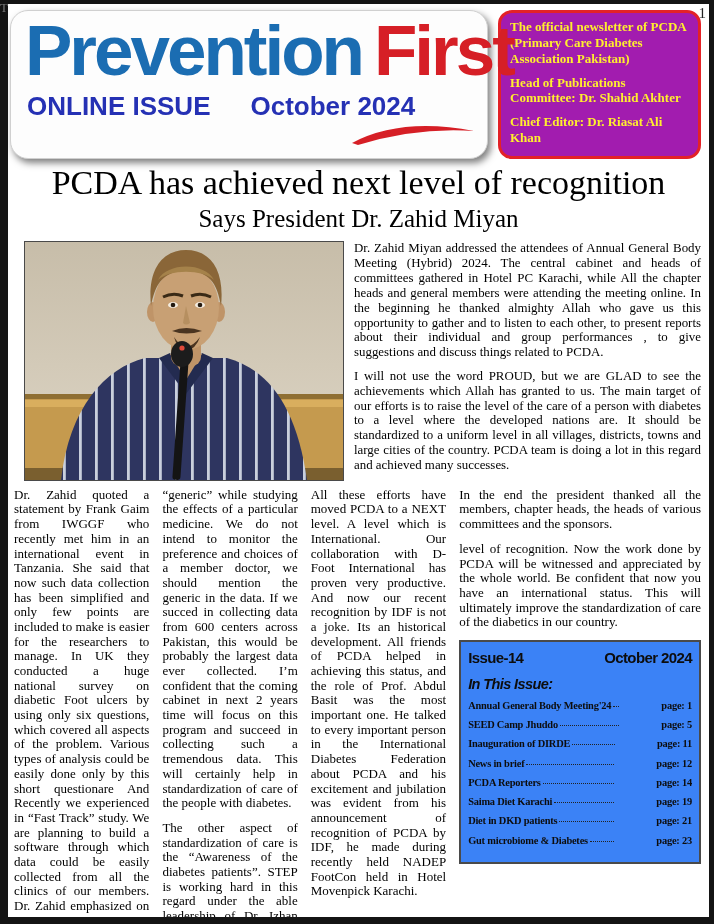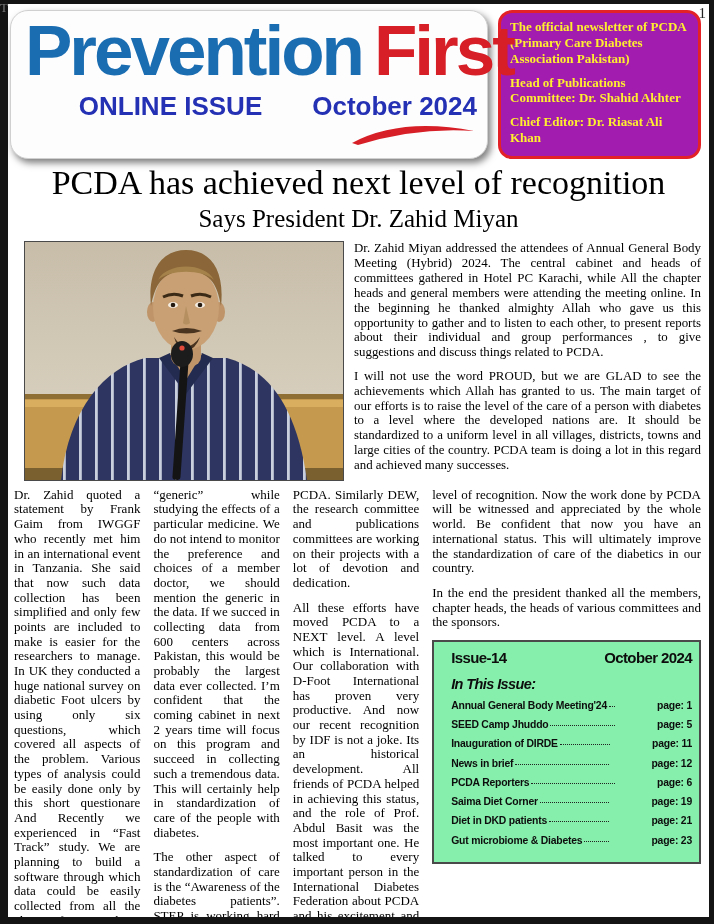--- a/index.html
+++ b/index.html
@@ -21,21 +21,21 @@
     position:relative; width:452px; flex:none; background:#fdfdfd;
     border:1px solid #d0d0d0; border-radius:18px;
     box-shadow:3px 4px 7px rgba(0,0,0,0.5);
     padding:4px 10px 8px 14px;
   }
   .logo-title { font-family:"Liberation Sans", sans-serif; font-weight:bold;
     font-size:71px; letter-spacing:-3px; line-height:1.02; white-space:nowrap; }
   .logo-title .blue { color:#1b6db2; }
   .logo-title .red  { color:#d61f26; margin-left:12px; }
   .logo-sub { font-family:"Liberation Sans", sans-serif; font-weight:bold;
-    font-size:26px; color:#2531b4; display:flex; gap:50px; margin:4px 0 0 2px;justify-content:flex-end; }
+    font-size:26px; color:#2531b4; display:flex; gap:40px; margin:4px 0 0 2px; }
   .swoosh { position:absolute; right:10px; bottom:8px; }
 
   .info-card {
     flex:1; background:#a21caf; border:3px solid #e32227; border-radius:14px;
     padding:6px 9px 2px 9px; color:#ffef2e; font-weight:bold;
     font-size:13px; line-height:1.22;
   }
   .info-card p { margin:0 0 8px 0; }
 
   
@@ -52,30 +52,30 @@
   .intro p { margin:0 0 9px 0; }
 
   
   .columns { display:grid; grid-template-columns:repeat(4,1fr); gap:13px;
     padding:4px 8px 6px 6px; font-size:13px; line-height:1.13;
     text-align:justify; color:#000; }
   .col p { margin:0 0 10px 0; }
 
   
   .issue-box {
-    background:#86efac; border:2px solid #4a4a4a; padding:8px 7px 8px 17px;
+    background:#3b82f6; border:2px solid #4a4a4a; padding:8px 7px 8px 7px;
     margin-top:2px; font-family:"Liberation Sans", sans-serif; color:#0d0d0d;
     text-align:left;
   }
   .issue-head { display:flex; justify-content:space-between; font-weight:bold;
     font-size:15px; letter-spacing:-0.6px; }
   .in-this { font-weight:bold; font-style:italic; font-size:14.5px;
     letter-spacing:-0.6px; margin:9px 0 4px 0; }
   .toc-row { display:flex; align-items:baseline; font-size:10.4px;
-    font-weight:bold; letter-spacing:-0.2px; margin:7.5px 0; }
+    font-weight:bold; letter-spacing:-0.2px; margin:7.5px 0;font-family:Liberation Serif, serif; }
   .toc-title { white-space:nowrap; }
   .toc-leader { flex:1; border-bottom:1.6px dotted #222; margin:0 2px;
     transform:translateY(-2px); min-width:6px; }
   .toc-page { white-space:nowrap;margin-left:40px; }
 </style>
 </head>
 <body>
 
 <div class="corner-tab">T</div>
 
@@ -156,27 +156,26 @@
 
   <div class="columns">
     <div class="col">
       <p>Dr. Zahid quoted a statement by Frank Gaim from IWGGF who recently met him in an international event in Tanzania. She said that now such data collection has been simplified and only few points are included to make is easier for the researchers to manage. In UK they conducted a huge national survey on diabetic Foot ulcers by using only six questions, which covered all aspects of the problem. Various types of analysis could be easily done only by this short questionare And Recently we experienced in “Fast Track” study. We are planning to build a software through which data could be easily collected from all the clinics of our members. Dr. Zahid emphasized on using</p>
     </div>
     <div class="col">
       <p>“generic” while studying the effects of a particular medicine. We do not intend to monitor the preference and choices of a member doctor, we should mention the generic in the data. If we succed in collecting data from 600 centers across Pakistan, this would be probably the largest data ever collected. I’m confident that the coming cabinet in next 2 years time will focus on this program and succeed in collecting such a tremendous data. This will certainly help in standardization of care of the people with diabetes.</p>
       <p>The other aspect of standardization of care is the “Awareness of the diabetes patients”. STEP is working hard in this regard under the able leadership of Dr. Izhan Khan who has gathered a galaxy of brilliant star students. These students work very hard in collecting data during the screening camps by</p>
     </div>
     <div class="col">
-      <p>PCDA. Similarly DEW, the research committee and publications committees are working on their projects with a lot of devotion and dedication.</p>
       <p>All these efforts have moved PCDA to a NEXT level. A level which is International. Our collaboration with D-Foot International has proven very productive. And now our recent recognition by IDF is not a joke. Its an historical development. All friends of PCDA helped in achieving this status, and the role of Prof. Abdul Basit was the most important one. He talked to every important person in the International Diabetes Federation about PCDA and his excitement and jubilation was evident from his announcement of recognition of PCDA by IDF, he made during recently held NADEP FootCon held in Hotel Movenpick Karachi.</p>
 
     </div>
     <div class="col">
+      <p>In the end the president thanked all the members, chapter heads, the heads of various committees and the sponsors.</p>
       <p>level of recognition. Now the work done by PCDA will be witnessed and appreciated by the whole world. Be confident that now you have an international status. This will ultimately improve the standardization of care of the diabetics in our country.</p>
-      <p>In the end the president thanked all the members, chapter heads, the heads of various committees and the sponsors.</p>
 
       <div class="issue-box">
         <div class="issue-head">
           <span>Issue-14</span>
           <span>October 2024</span>
         </div>
         <div class="in-this">In This Issue:</div>
 
         <div class="toc-row">
           <span class="toc-title">Annual General Body Meeting'24</span>
@@ -194,24 +193,24 @@
           <span class="toc-page">page: 11</span>
         </div>
         <div class="toc-row">
           <span class="toc-title">News in brief</span>
           <span class="toc-leader"></span>
           <span class="toc-page">page: 12</span>
         </div>
         <div class="toc-row">
           <span class="toc-title">PCDA Reporters</span>
           <span class="toc-leader"></span>
-          <span class="toc-page">page: 6</span>
-        </div>
-        <div class="toc-row">
-          <span class="toc-title">Saima Diet Corner</span>
+          <span class="toc-page">page: 14</span>
+        </div>
+        <div class="toc-row">
+          <span class="toc-title">Saima Diet Karachi</span>
           <span class="toc-leader"></span>
           <span class="toc-page">page: 19</span>
         </div>
         <div class="toc-row">
           <span class="toc-title">Diet in DKD patients</span>
           <span class="toc-leader"></span>
           <span class="toc-page">page: 21</span>
         </div>
         <div class="toc-row">
           <span class="toc-title">Gut microbiome &amp; Diabetes</span>

